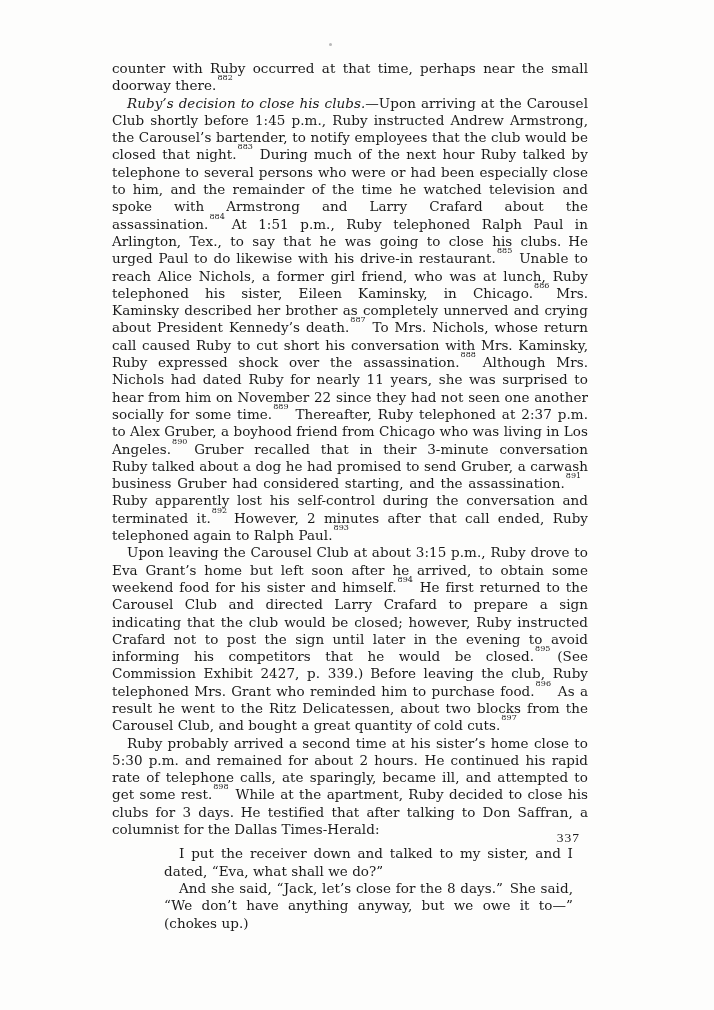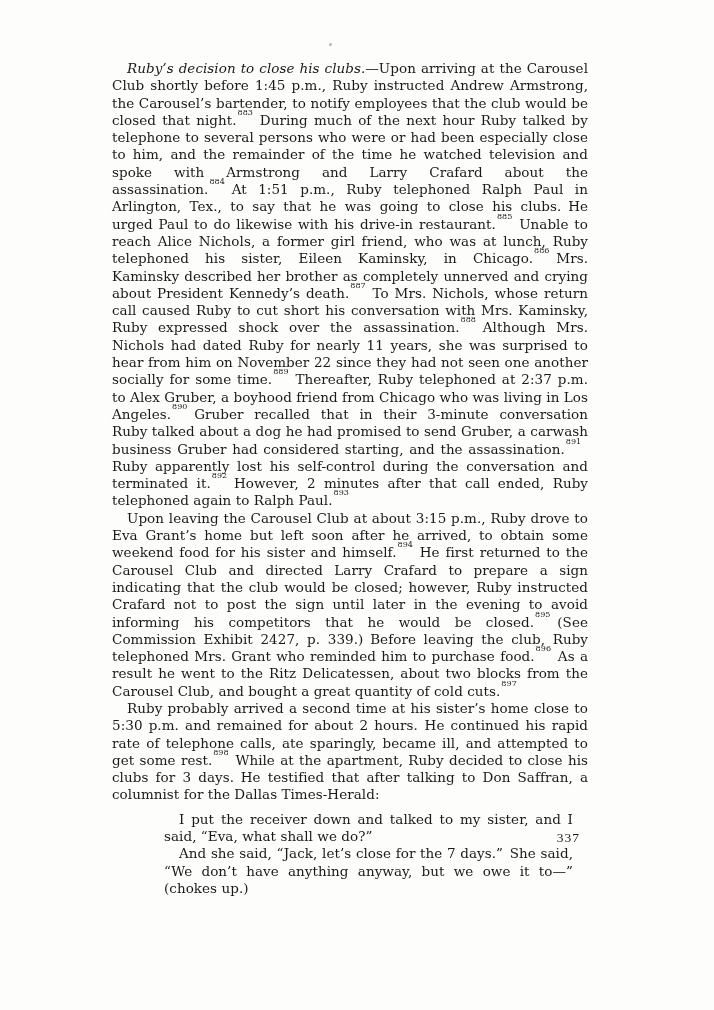--- a/index.html
+++ b/index.html
@@ -56,20 +56,21 @@
     letter-spacing: 1px;
     font-family: Liberation Serif, serif;
   }
 </style>
 </head>
 <body>
 
 <div class="page" style="background: rgb(253, 253, 252); color: rgb(26, 26, 26);">
   <div class="scan-speck"></div>
   <main class="text-column">
+      <p class="body"><span>counter with Ruby occurred at that time, perhaps near the small doorway there.</span><sup class="fnref">882</sup></p>
       <p class="body indent"><em class="sidehead">Ruby’s decision to close his clubs.</em><span>—Upon arriving at the Carousel Club shortly before 1:45 p.m., Ruby instructed Andrew Armstrong, the Carousel’s bartender, to notify employees that the club would be closed that night.</span><sup class="fnref">883</sup><span> During much of the next hour Ruby talked by telephone to several persons who were or had been especially close to him, and the remainder of the time he watched television and spoke with Armstrong and Larry Crafard about the assassination.</span><sup class="fnref">884</sup><span> At 1:51 p.m., Ruby telephoned Ralph Paul in Arlington, Tex., to say that he was going to close his clubs. He urged Paul to do likewise with his drive-in restaurant.</span><sup class="fnref">885</sup><span> Unable to reach Alice Nichols, a former girl friend, who was at lunch, Ruby telephoned his sister, Eileen Kaminsky, in Chicago.</span><sup class="fnref">886</sup><span> Mrs. Kaminsky described her brother as completely unnerved and crying about President Kennedy’s death.</span><sup class="fnref">887</sup><span> To Mrs. Nichols, whose return call caused Ruby to cut short his conversation with Mrs. Kaminsky, Ruby expressed shock over the assassination.</span><sup class="fnref">888</sup><span> Although Mrs. Nichols had dated Ruby for nearly 11 years, she was surprised to hear from him on November 22 since they had not seen one another socially for some time.</span><sup class="fnref">889</sup><span> Thereafter, Ruby telephoned at 2:37 p.m. to Alex Gruber, a boyhood friend from Chicago who was living in Los Angeles.</span><sup class="fnref">890</sup><span> Gruber recalled that in their 3-minute conversation Ruby talked about a dog he had promised to send Gruber, a carwash business Gruber had considered starting, and the assassination.</span><sup class="fnref">891</sup><span> Ruby apparently lost his self-control during the conversation and terminated it.</span><sup class="fnref">892</sup><span> However, 2 minutes after that call ended, Ruby telephoned again to Ralph Paul.</span><sup class="fnref">893</sup></p>
       <p class="body indent"><span>Upon leaving the Carousel Club at about 3:15 p.m., Ruby drove to Eva Grant’s home but left soon after he arrived, to obtain some weekend food for his sister and himself.</span><sup class="fnref">894</sup><span> He first returned to the Carousel Club and directed Larry Crafard to prepare a sign indicating that the club would be closed; however, Ruby instructed Crafard not to post the sign until later in the evening to avoid informing his competitors that he would be closed.</span><sup class="fnref">895</sup><span> (See Commission Exhibit 2427, p. 339.) Before leaving the club, Ruby telephoned Mrs. Grant who reminded him to purchase food.</span><sup class="fnref">896</sup><span> As a result he went to the Ritz Delicatessen, about two blocks from the Carousel Club, and bought a great quantity of cold cuts.</span><sup class="fnref">897</sup></p>
       <p class="body indent"><span>Ruby probably arrived a second time at his sister’s home close to 5:30 p.m. and remained for about 2 hours. He continued his rapid rate of telephone calls, ate sparingly, became ill, and attempted to get some rest.</span><sup class="fnref">898</sup><span> While at the apartment, Ruby decided to close his clubs for 3 days. He testified that after talking to Don Saffran, a columnist for the Dallas Times-Herald:</span></p>
-      <p class="quote indent space-before"><span>I put the receiver down and talked to my sister, and I said, “Eva, what shall we do?”</span></p>
-      <p class="quote indent"><span>And she said, “Jack, let’s close for the 7 days.” She said, “We don’t have anything anyway, but we owe it to—” (chokes up.)</span></p>
+      <p class="quote indent space-before"><span>I put the receiver down and talked to my sister, and I dated, “Eva, what shall we do?”</span></p>
+      <p class="quote indent"><span>And she said, “Jack, let’s close for the 8 days.” She said, “We don’t have anything anyway, but we owe it to—” (chokes up.)</span></p>
     </main>
   <div class="page-number">337</div>
 </div>
 
 </body></html>

